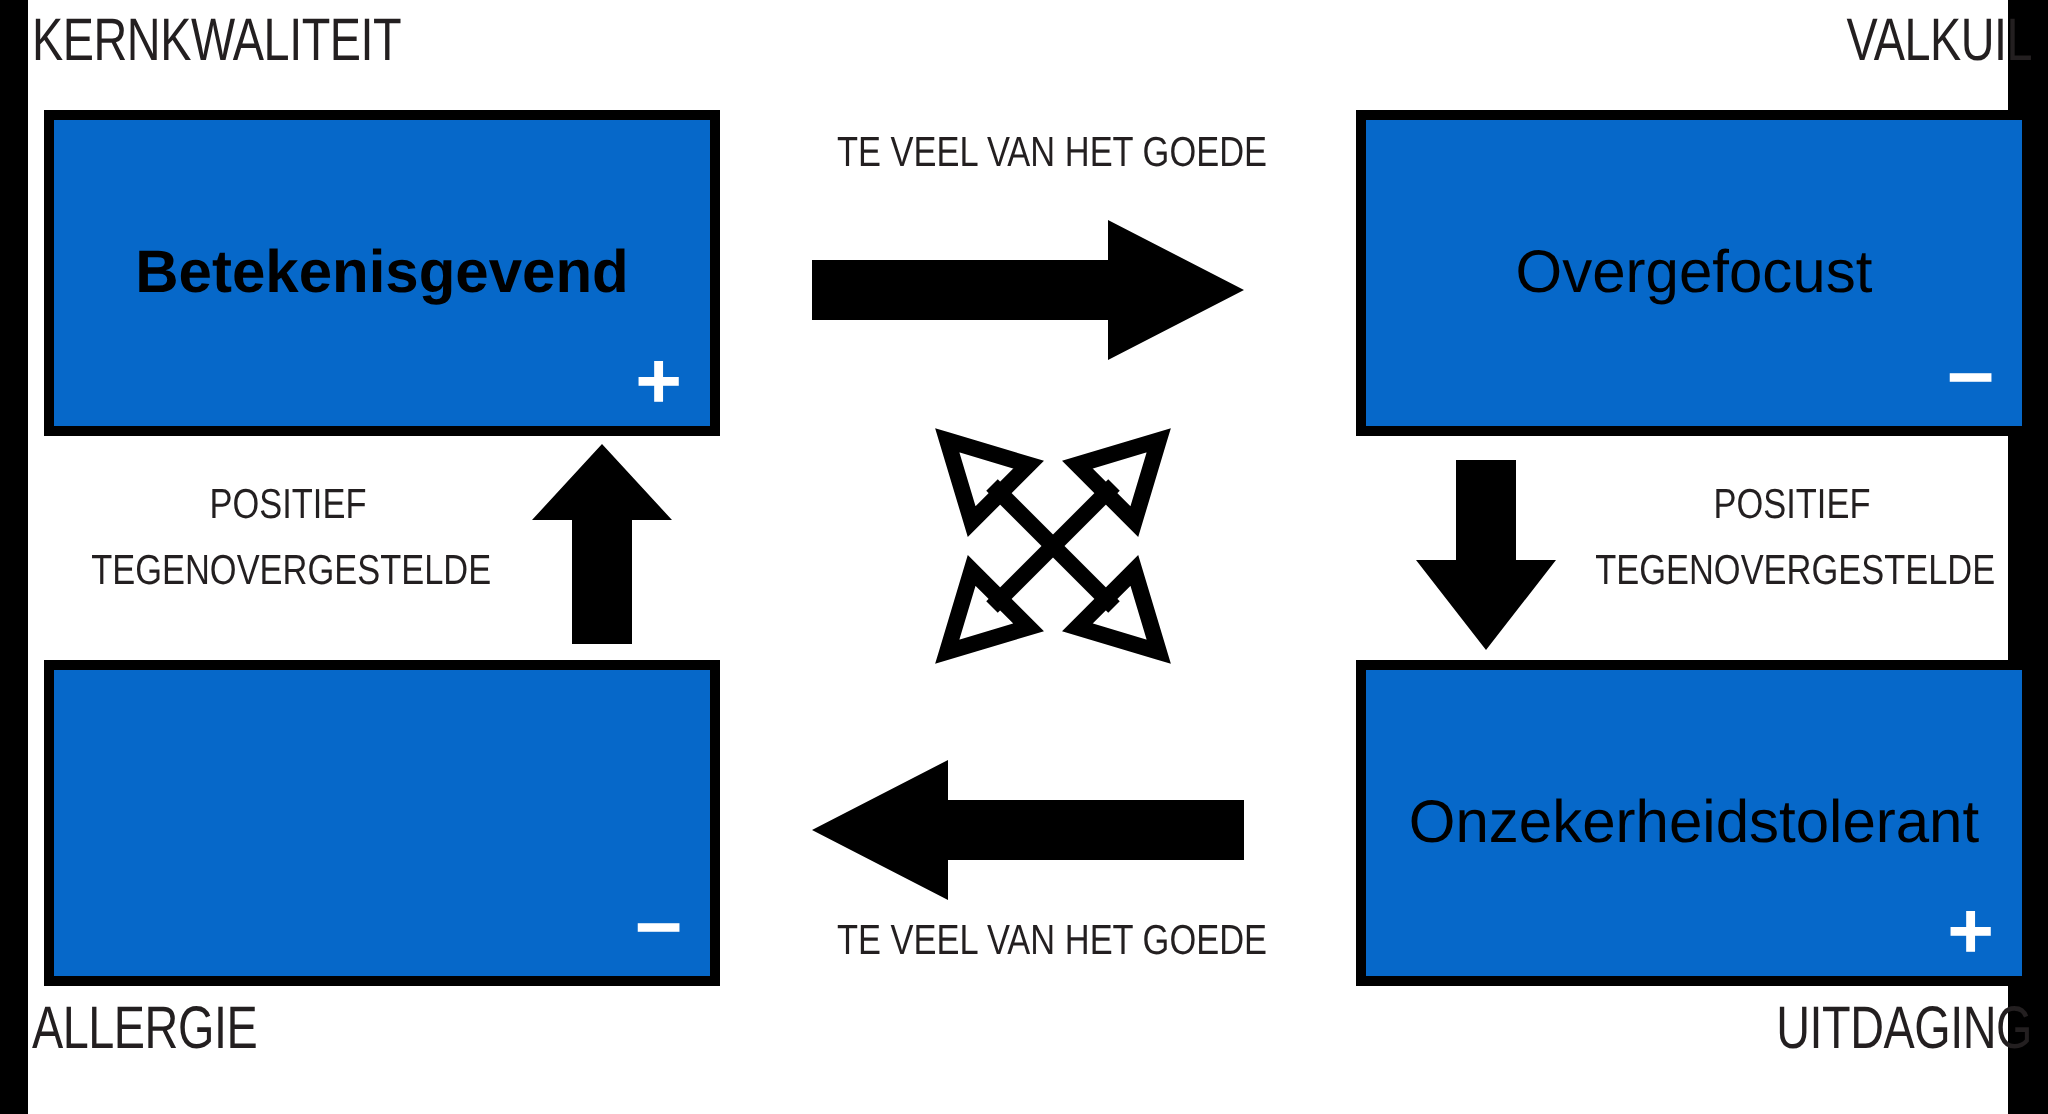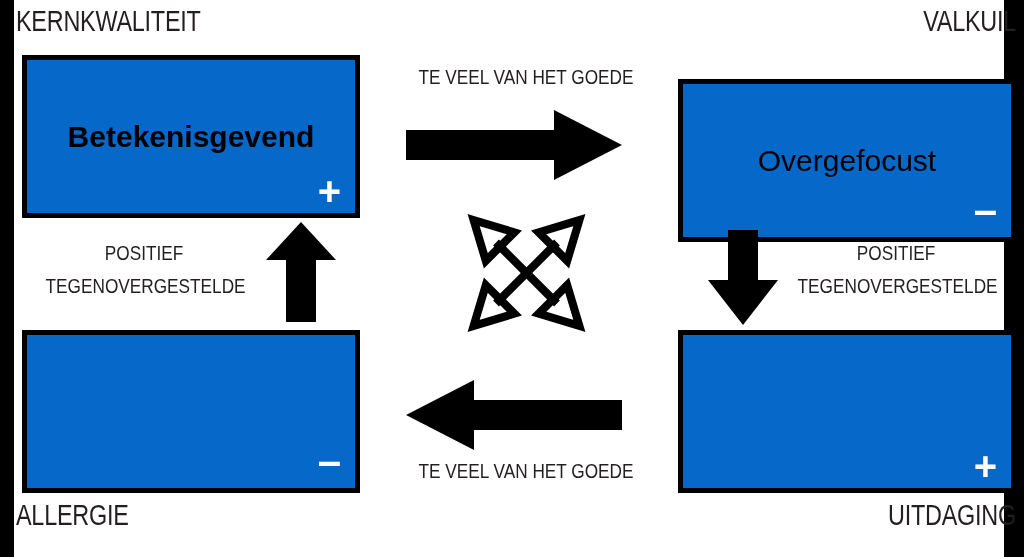--- a/index.html
+++ b/index.html
@@ -78,21 +78,21 @@
     color: #ffffff;
     font-size: 40px;
     font-weight: bold;
     line-height: 1;
     font-family: "Liberation Sans", sans-serif;
   }
   .sign.minus { bottom: 6px; font-size: 42px; }
 
   
   #box-core       { left: 8px;   top: 55px;  width: 338px; height: 163px; }
-  #box-pitfall    { left: 664px; top: 55px;  width: 338px; height: 163px; margin-top: 24px; }
+  #box-pitfall    { left: 664px; top: 55px;  width: 338px; height: 163px; }
   #box-allergy    { left: 8px;   top: 330px; width: 338px; height: 163px; }
   #box-challenge  { left: 664px; top: 330px; width: 338px; height: 163px; }
 
   
   .arrow-caption {
     position: absolute;
     font-family: "Liberation Sans Narrow", "Liberation Sans", sans-serif;
     font-size: 21px;
     color: #231f20;
     letter-spacing: 0px;
@@ -147,20 +147,21 @@
     <div class="qbox" id="box-pitfall">
       <div class="qlabel">Overgefocust</div>
       <div class="sign minus">–</div>
     </div>
 
     <div class="qbox" id="box-allergy">
       <div class="sign minus">–</div>
     </div>
 
     <div class="qbox" id="box-challenge">
+      <div class="qlabel">Onzekerheidstolerant</div>
       <div class="sign plus">+</div>
     </div>
 
     <div class="arrow-caption" id="cap-top">TE VEEL VAN HET GOEDE</div>
 
     <div class="arrow-caption" id="cap-bottom">TE VEEL VAN HET GOEDE</div>
 
     <div class="side-caption" id="cap-left">
       <div>POSITIEF</div>
       <div>TEGENOVERGESTELDE</div>

